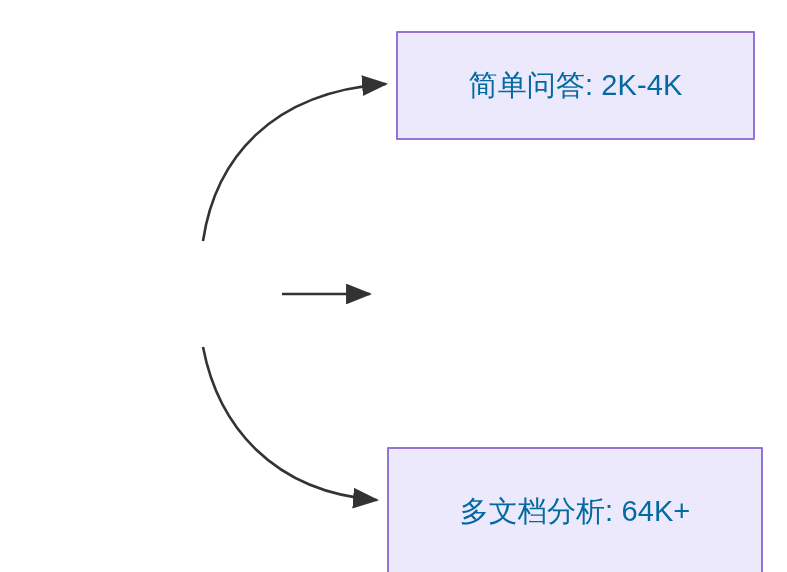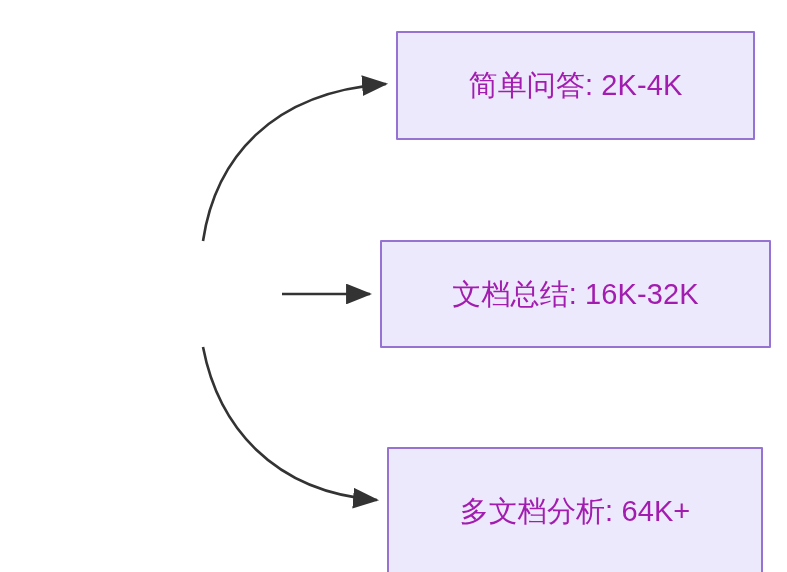--- a/index.html
+++ b/index.html
@@ -33,21 +33,21 @@
     box-sizing: border-box;
     background: #ece9fc;
     border: 2px solid #9673d3;
     border-radius: 1px;
     display: flex;
     align-items: center;
     justify-content: center;
     text-align: center;
   }
   .node-label {
-    color: #a21caf;
+    color: #0369a1;
     font-size: 29px;
     line-height: 1.2;
     letter-spacing: 0.1px;
     white-space: nowrap;
     font-weight: 400;
   }
   
   #node-root       { left: 32px;  top: 241px; width: 249px; height: 106px; }
   #node-simple-qa  { left: 396px; top: 31px;  width: 359px; height: 109px; }
   #node-doc-sum    { left: 380px; top: 240px; width: 391px; height: 108px; }
@@ -70,21 +70,18 @@
     <path d="M 282,294 L 370,294" fill="none" stroke="#333333" stroke-width="2.6" stroke-linecap="butt" marker-end="url(#arrowhead)"></path>
 
     <path d="M 203,347 C 218,425 272,492 377,500" fill="none" stroke="#333333" stroke-width="2.6" stroke-linecap="butt" marker-end="url(#arrowhead)"></path>
   </svg>
 
 
   <div class="node" id="node-simple-qa">
     <span class="node-label">简单问答: 2K-4K</span>
   </div>
 
-  <div class="node" id="node-doc-sum">
-    <span class="node-label">文档总结: 16K-32K</span>
-  </div>
 
   <div class="node" id="node-multi-doc">
     <span class="node-label">多文档分析: 64K+</span>
   </div>
 
 </div>
 
 </body></html>

